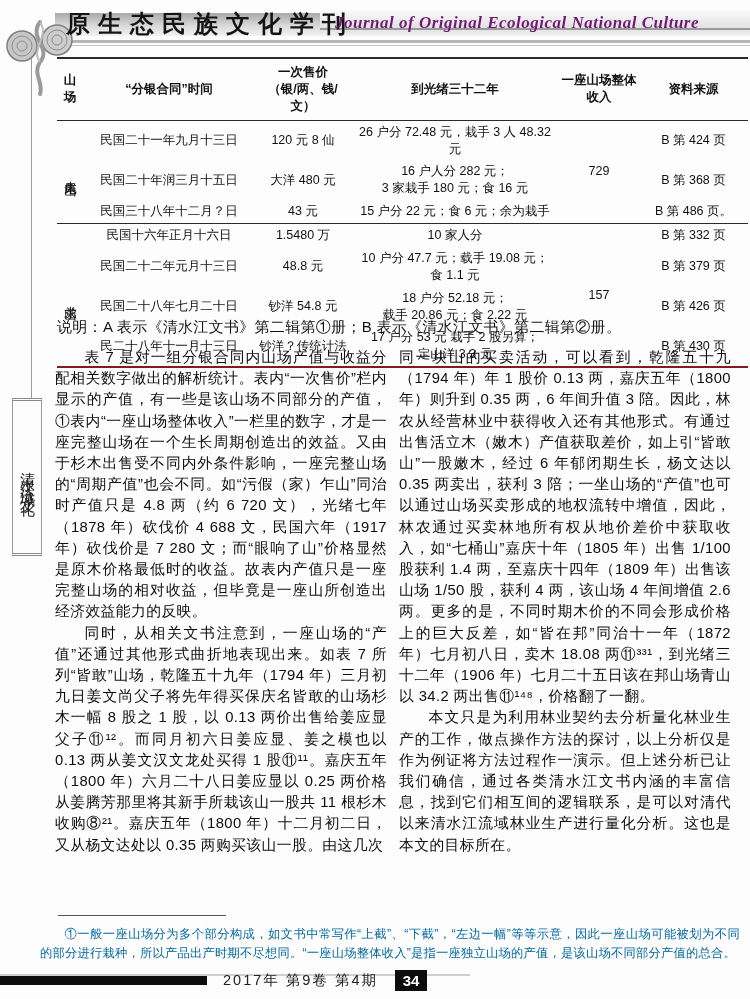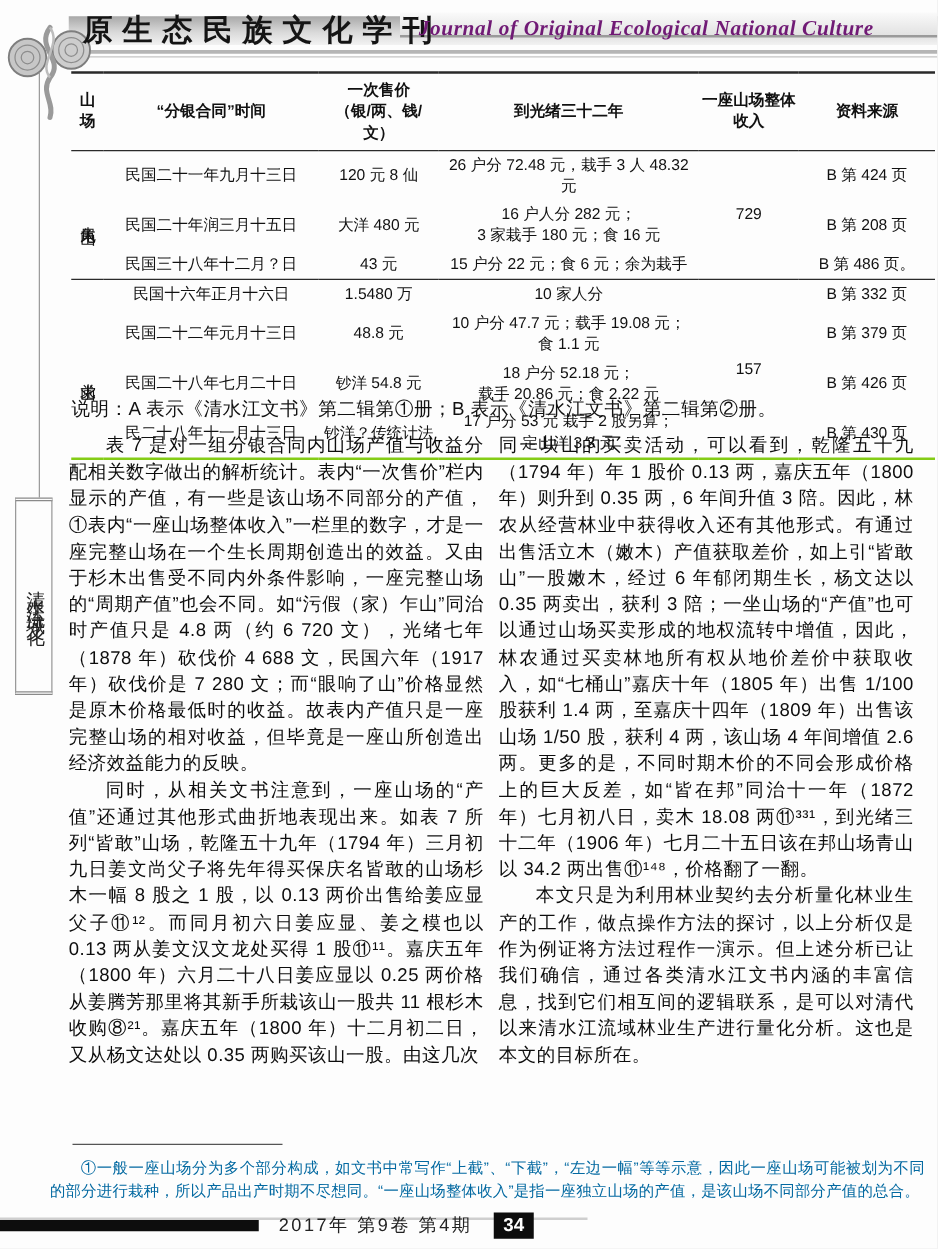--- a/index.html
+++ b/index.html
@@ -45,21 +45,21 @@
   .vert-label {
     writing-mode: vertical-rl; text-orientation: upright;
     font-size: 15px; letter-spacing: 5px; color: #222;
   }
 
   
   .tbl-wrap { position: absolute; left: 57px; top: 57px; width: 691px; }
   table.data { width: 100%; border-collapse: collapse; font-size: 12.5px; color: #111; }
   table.data th, table.data td { text-align: center; vertical-align: middle; padding: 3px 2px; white-space: pre-line; line-height: 1.35; }
   table.data thead th { font-weight: 600; border-bottom: 1px solid #2a2a2a; padding: 5px 2px; }
-  table.data { border-top: 2px solid #2a2a2a; border-bottom: 2px solid #84cc16; }
+  table.data { border-top: 2px solid #2a2a2a; border-bottom: 2px solid #7f1d1d; }
   tr.group-split td { border-top: 1px solid #2a2a2a; }
   .mt-name {
     writing-mode: vertical-rl; text-orientation: upright;
     letter-spacing: 1px; margin: 0 auto; font-size: 12.5px;
   }
   .col-mt { width: 26px; } .col-time { width: 172px; } .col-price { width: 96px; }
   .col-dist { width: 208px; } .col-income { width: 80px; } .col-source { width: 109px; }
 
   .table-note {
     position: absolute; left: 57px; top: 318px; width: 691px;
@@ -150,21 +150,21 @@
           <td>120 元 8 仙</td>
           <td>26 户分 72.48 元，栽手 3 人 48.32 元</td>
           <td rowspan="3">729</td>
           <td>B 第 424 页</td>
         </tr>
         <tr>
           <td>民国二十年润三月十五日</td>
           <td>大洋 480 元</td>
           <td>16 户人分 282 元；
 3 家栽手 180 元；食 16 元</td>
-          <td>B 第 208 页</td>
+          <td>B 第 368 页</td>
         </tr>
         <tr>
           <td>民国三十八年十二月？日</td>
           <td>43 元</td>
           <td>15 户分 22 元；食 6 元；余为栽手</td>
           <td>B 第 486 页。</td>
         </tr>
         <tr class="group-split">
           <td rowspan="4"><span class="mt-name">党求山</span></td>
           <td>民国十六年正月十六日</td>

